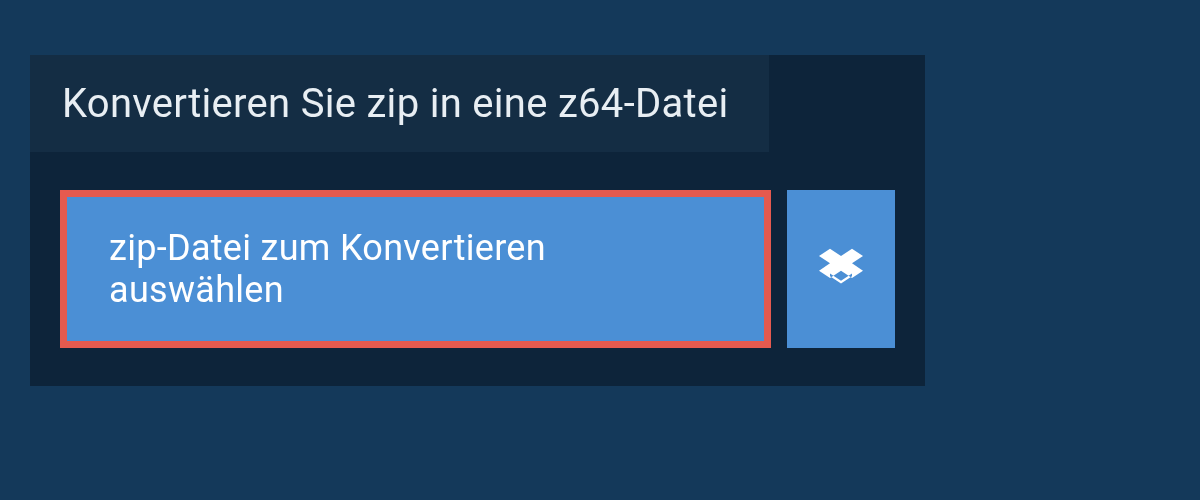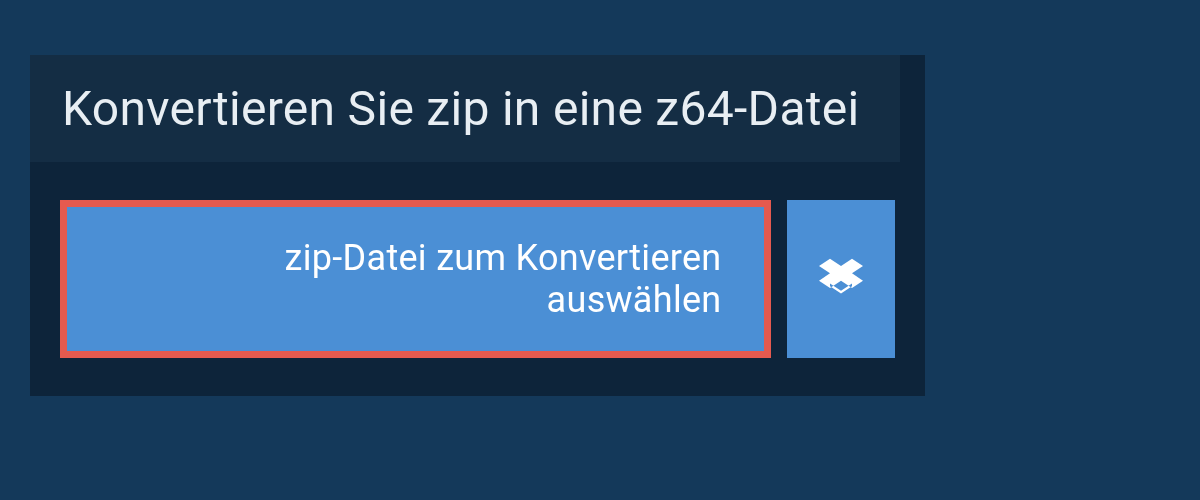--- a/index.html
+++ b/index.html
@@ -19,39 +19,39 @@
       margin: 55px 30px;
       width: 895px;
     }
     .heading-bar {
       background-color: #142d44;
       display: inline-block;
       padding: 25px 40px 25px 32px;
     }
     .heading-text {
       color: #e8eef3;
-      font-size: 48px;
+      font-size: 40px;
       font-weight: 400;
       letter-spacing: 0.3px;
     }
     .button-row {
       display: flex;
       padding: 38px 30px 38px 30px;
       gap: 16px;
       align-items: stretch;
     }
     .choose-file-button {
       background-color: #4b8fd5;
       border: 7px solid #e55a4f;
       color: #ffffff;
       font-size: 36px;
       font-weight: 400;
       padding: 30px 42px;
       cursor: pointer;
-      text-align: right;
+      text-align: left;
       letter-spacing: 0.3px;
       display: flex;
       align-items: center;
       justify-content: center;
     }
     .dropbox-button {
       background-color: #4b8fd5;
       width: 110px;
       display: flex;
       align-items: center;

